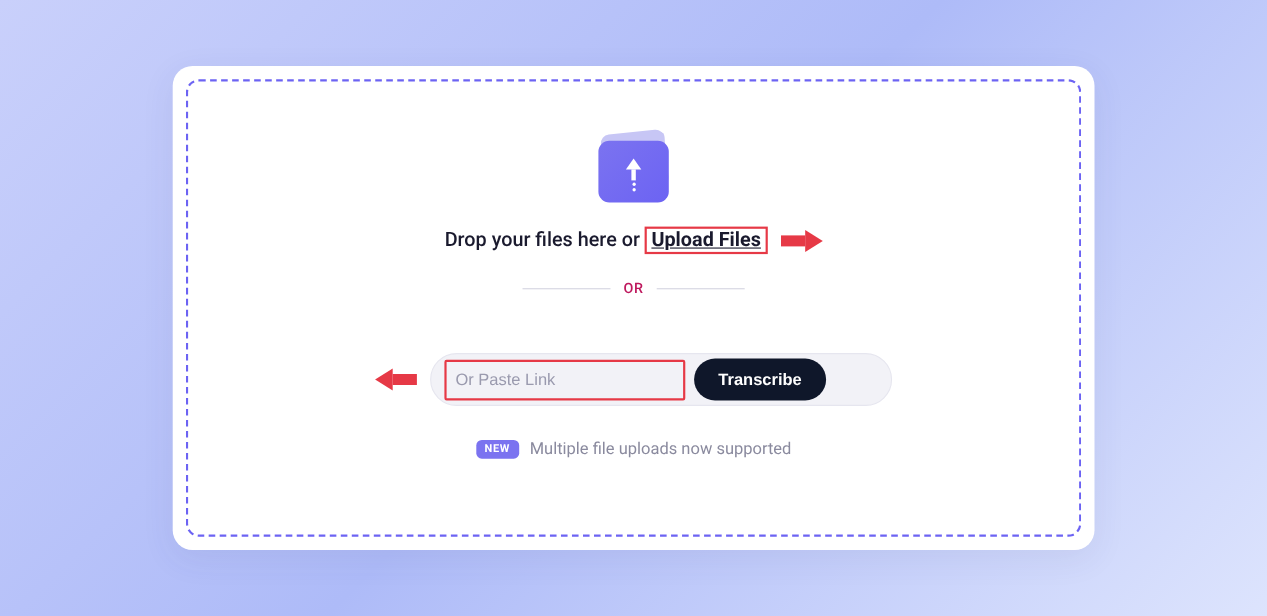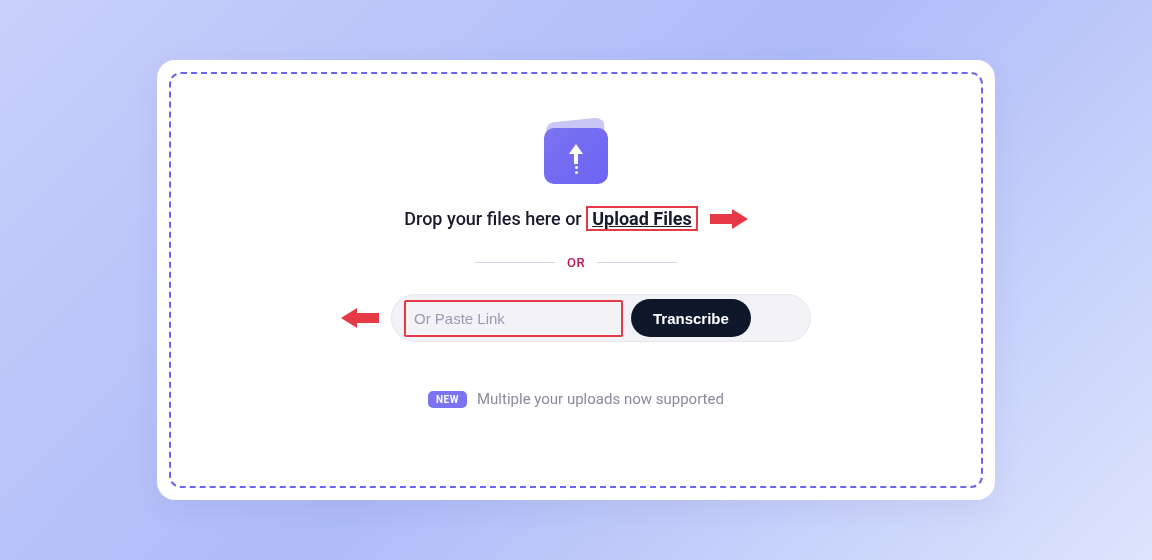--- a/index.html
+++ b/index.html
@@ -174,20 +174,21 @@
       color: #be185d;
       font-weight: 500;
       letter-spacing: 0.5px;
     }
 
     .input-row {
       display: flex;
       align-items: center;
       gap: 12px;
       margin-bottom: 30px;
+      margin-top: 27px;
     }
 
     .input-pill {
       width: 420px;
       height: 48px;
       background: #f2f2f7;
       border: 1px solid #e6e6ef;
       border-radius: 28px;
       display: flex;
       align-items: center;
@@ -224,21 +225,20 @@
       border-radius: 22px;
       font-size: 15px;
       font-weight: 600;
       cursor: pointer;
     }
 
     .footer-row {
       display: flex;
       align-items: center;
       gap: 10px;
-      margin-top: 18px;
     }
 
     .new-badge {
       background: #7b73f0;
       color: #ffffff;
       font-size: 10px;
       font-weight: 700;
       padding: 3px 8px;
       border-radius: 5px;
       letter-spacing: 0.5px;
@@ -290,17 +290,17 @@
       <div class="input-pill">
         <span class="placeholder-highlight">
           <input type="text" class="link-input" placeholder="Or Paste Link" style="">
         </span>
         <button class="transcribe-btn">Transcribe</button>
       </div>
     </div>
 
     <div class="footer-row">
       <span class="new-badge">NEW</span>
-      <span class="footer-text">Multiple your uploads now supported</span>
+      <span class="footer-text">Multiple file uploads now supported</span>
     </div>
 
   </div>
 </div>
 
 </body></html>

